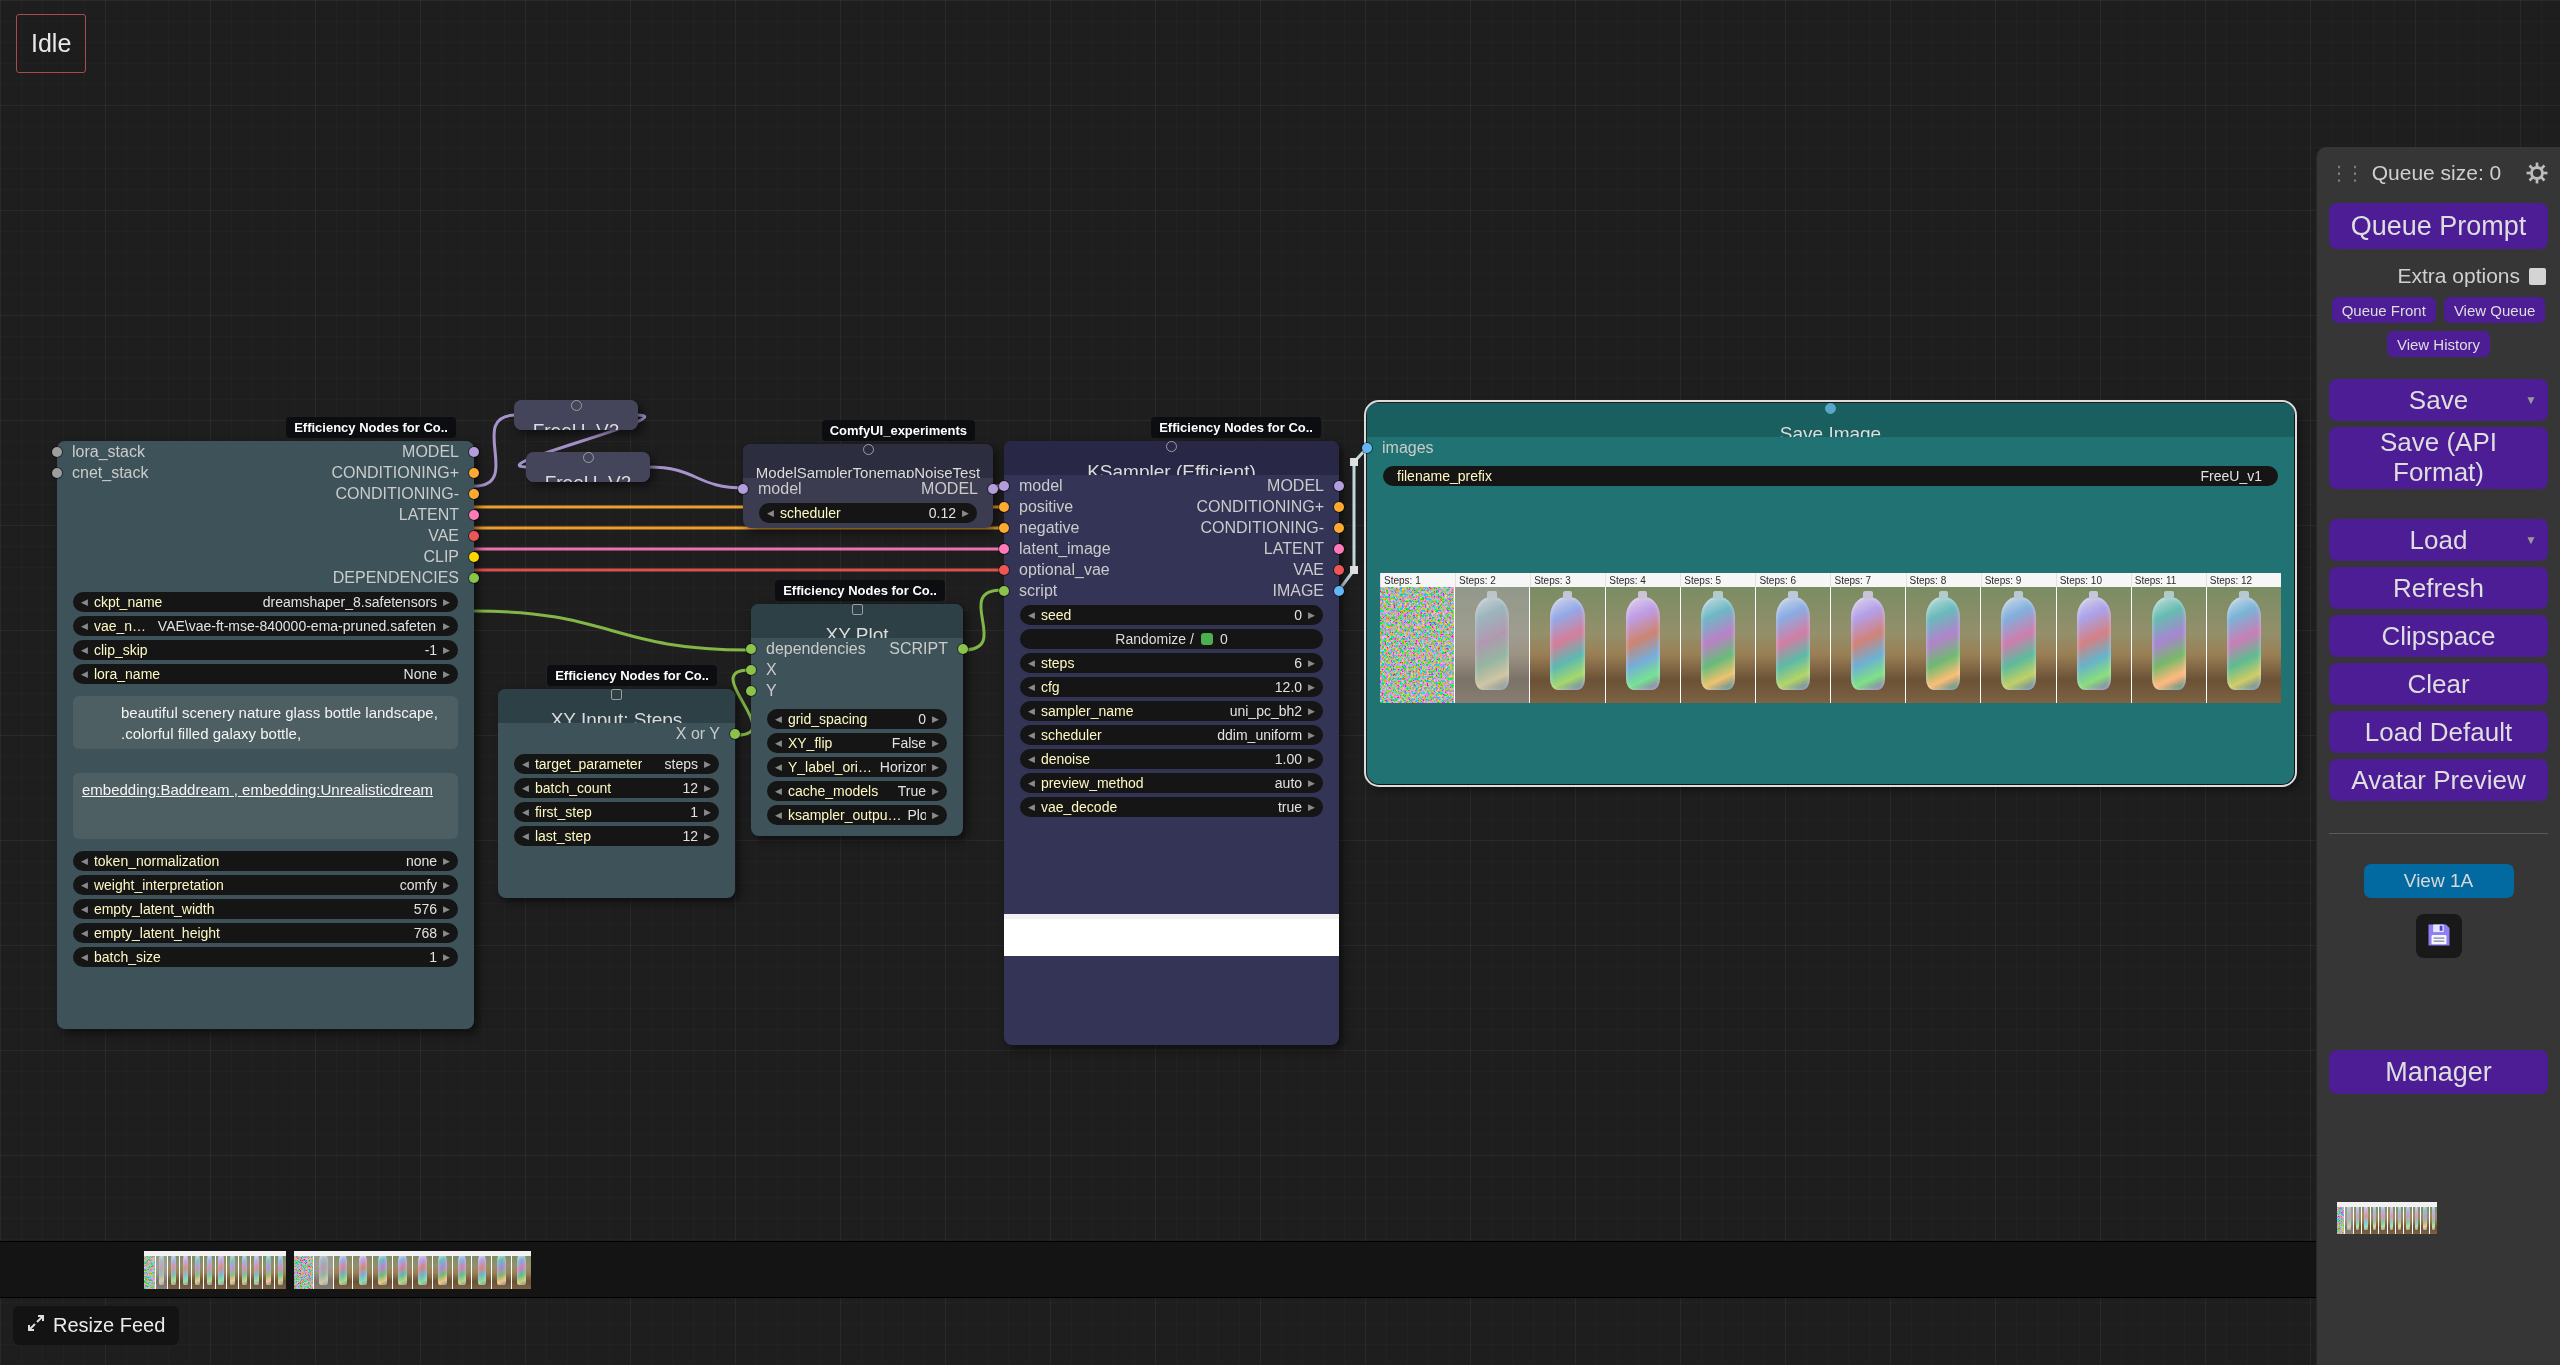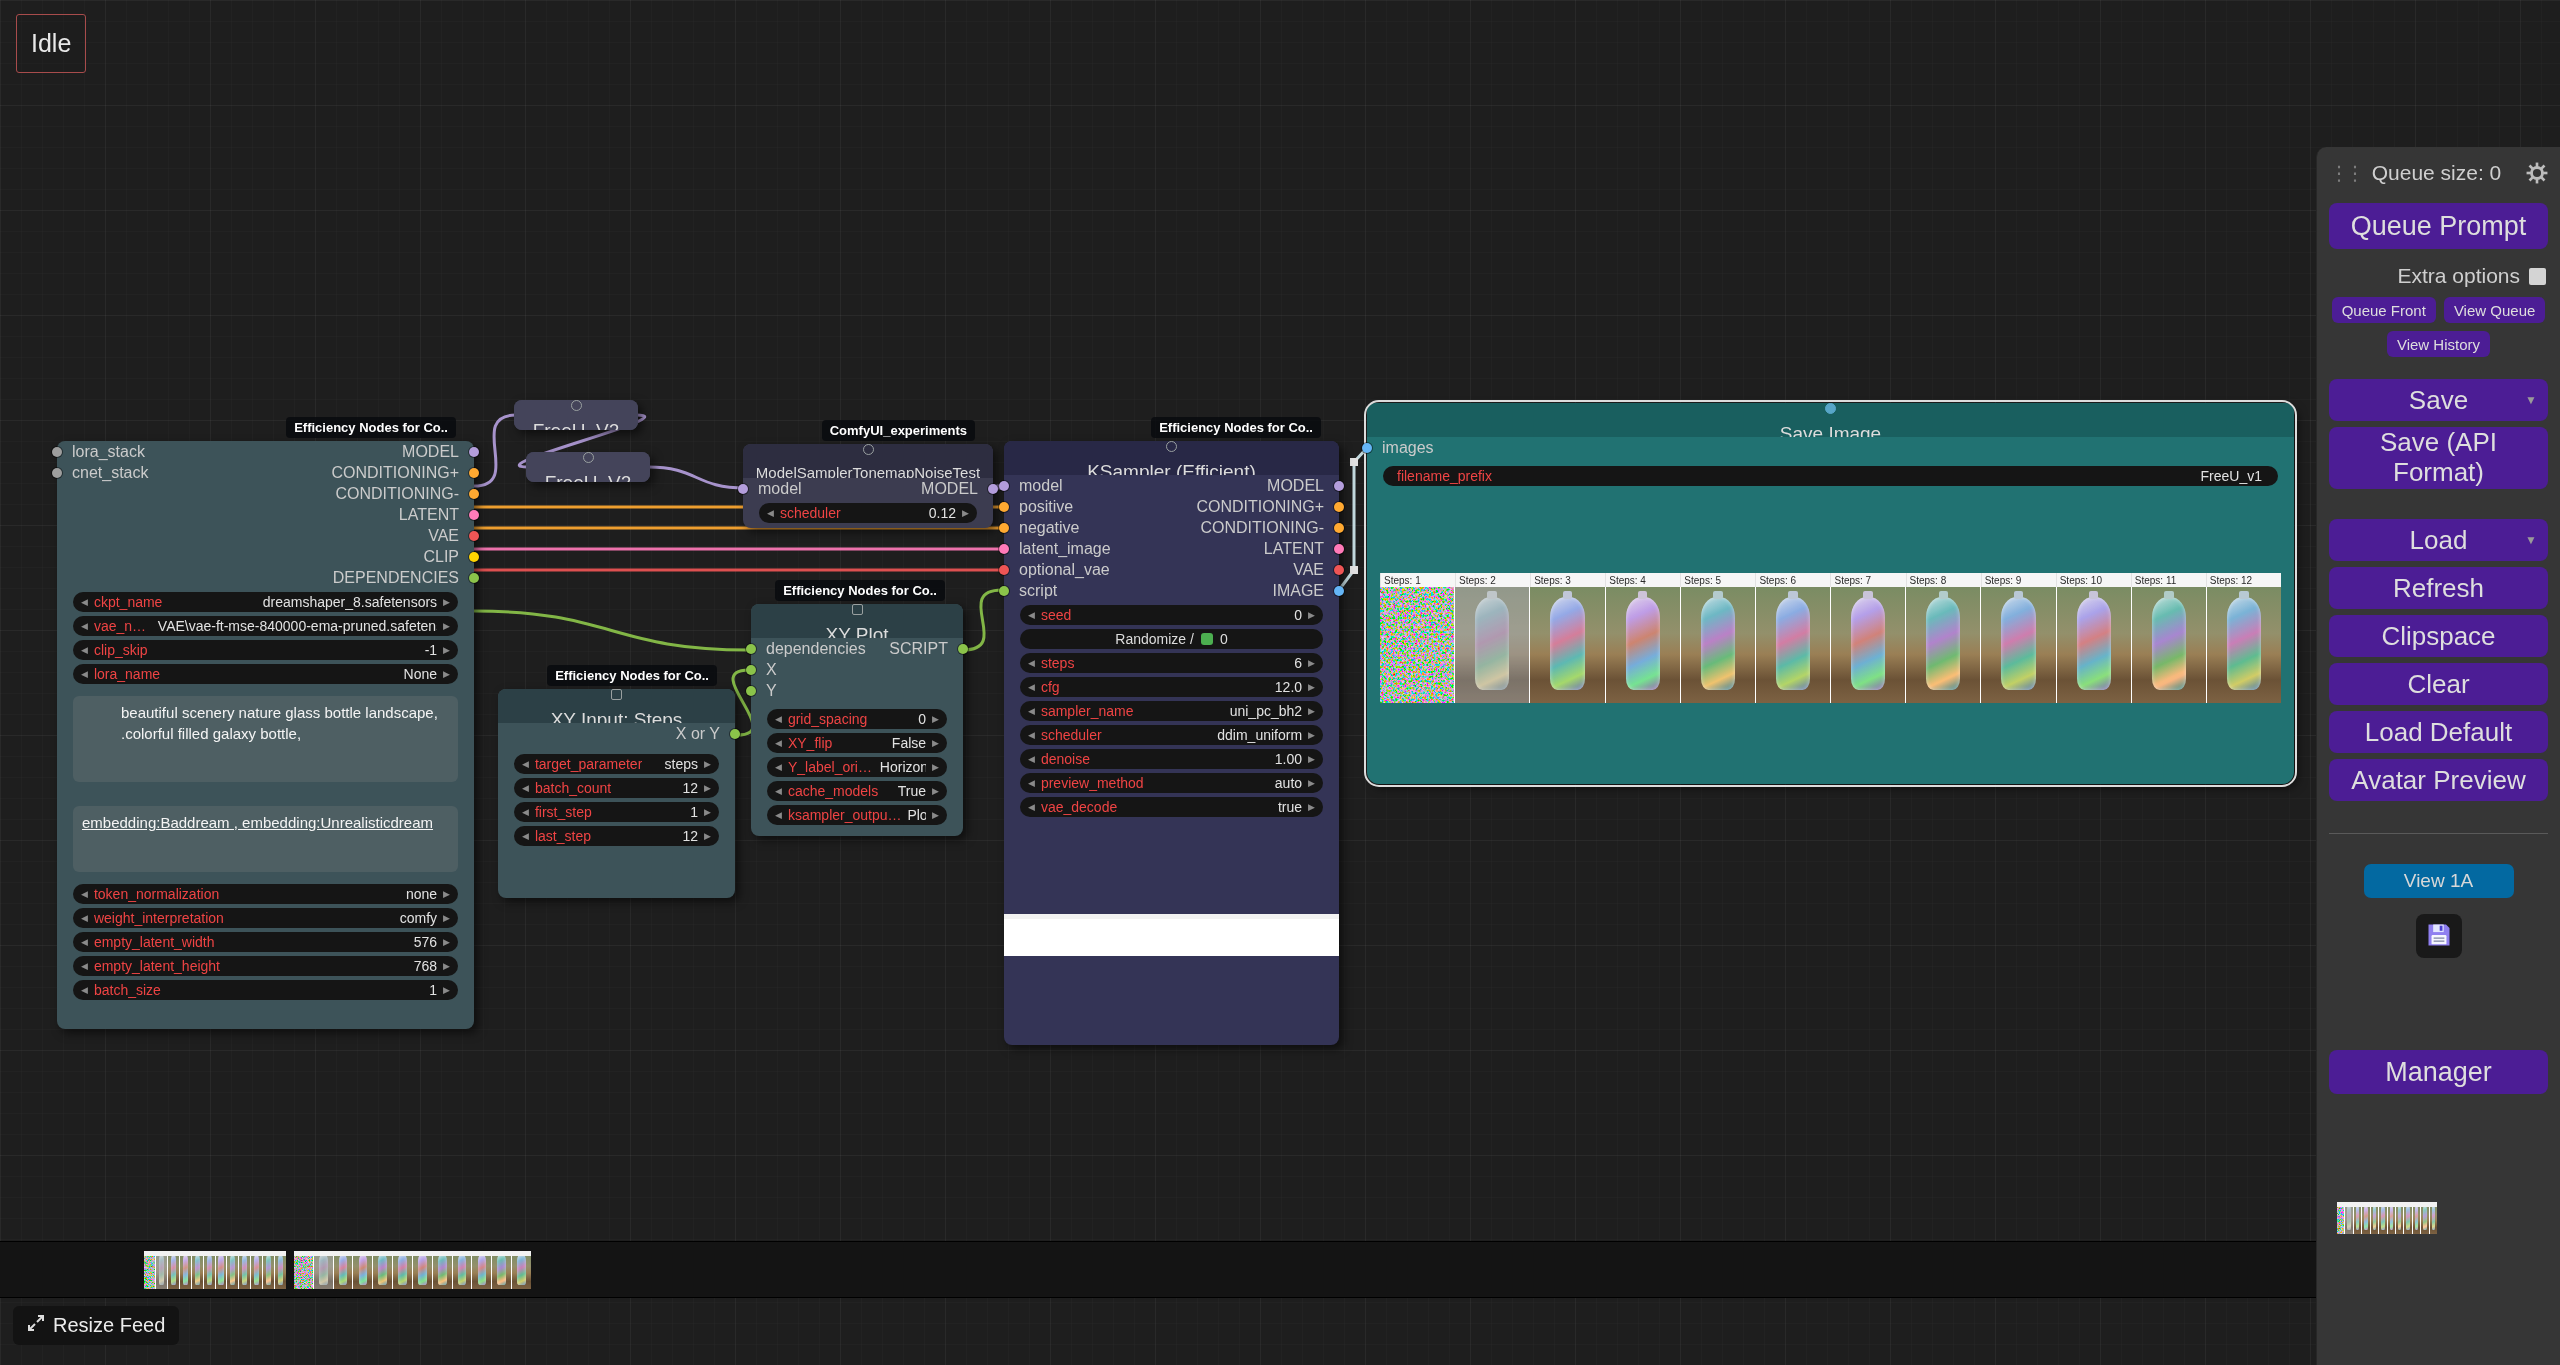--- a/index.html
+++ b/index.html
@@ -29,21 +29,21 @@
   .nbody{position:relative;}
   .srow{position:relative;height:21px;display:flex;align-items:center;padding:0 15px;}
   .sdot{position:absolute;width:10px;height:10px;border-radius:50%;top:5.5px;box-shadow:0 0 0 1px rgba(0,0,0,.45);}
   .sdot.in{left:-5px;}
   .sdot.out{right:-5px;}
   .slab{font-size:16px;color:#cbcbcb;}
   .slab.out{margin-left:auto;}
   .widget{height:20px;margin:4px 16px 0;background:#151515;border-radius:10px;display:flex;align-items:center;
     font-size:14px;color:#bbb;padding:0 2px;overflow:hidden;}
   .widget .arr{font-size:9px;color:#8a8a8a;padding:0 6px;flex:none;}
-  .wname{color:#ef4444;white-space:nowrap;overflow:hidden;text-overflow:ellipsis;flex-shrink:1;}
+  .wname{color:#fef9c3;white-space:nowrap;overflow:hidden;text-overflow:ellipsis;flex-shrink:1;}
   .wval{margin-left:auto;color:#e2e2e2;white-space:nowrap;overflow:hidden;padding-left:4px;}
   .widget.text .wname{margin-left:12px;}
   .widget.text .wval{margin-right:14px;}
   .widget.button{justify-content:center;gap:7px;color:#ddd;}
   .widget.button .gdot{width:12px;height:12px;border-radius:3px;flex:none;}
   .widget.textarea{display:block;height:auto;background:#4e5f63;border-radius:6px;color:#f4f4f4;
     font-size:15px;line-height:1.4;padding:6px 9px;overflow:hidden;}
   .widget.textarea.underline{text-decoration:underline;}
   .widget.grid{margin-left:0;margin-right:0;background:#fff;border-radius:0;padding:0;display:flex;gap:1px;position:relative;}
   .widget.imageplot{display:block;height:auto;background:transparent;margin-left:13px;margin-right:13px;
@@ -180,21 +180,21 @@
           <span class="wname">clip_skip</span>
           <span class="wval">-1</span>
           <span class="arr">▶</span>
         </div>
         <div class="widget combo">
           <span class="arr">◀</span>
           <span class="wname">lora_name</span>
           <span class="wval">None</span>
           <span class="arr">▶</span>
         </div>
-        <div class="widget textarea" style="margin-top: 12px; height: 86px; padding-left: 48px;">beautiful scenery nature glass bottle landscape, .colorful filled galaxy bottle,</div>
+        <div class="widget textarea" style="margin-top: 12px; height: 53px; padding-left: 48px;">beautiful scenery nature glass bottle landscape, .colorful filled galaxy bottle,</div>
         <div class="widget textarea underline" style="margin-top: 24px; height: 66px;">embedding:Baddream , embedding:Unrealisticdream</div>
         <div class="widget combo" style="margin-top: 12px;">
           <span class="arr">◀</span>
           <span class="wname">token_normalization</span>
           <span class="wval">none</span>
           <span class="arr">▶</span>
         </div>
         <div class="widget combo">
           <span class="arr">◀</span>
           <span class="wname">weight_interpretation</span>

